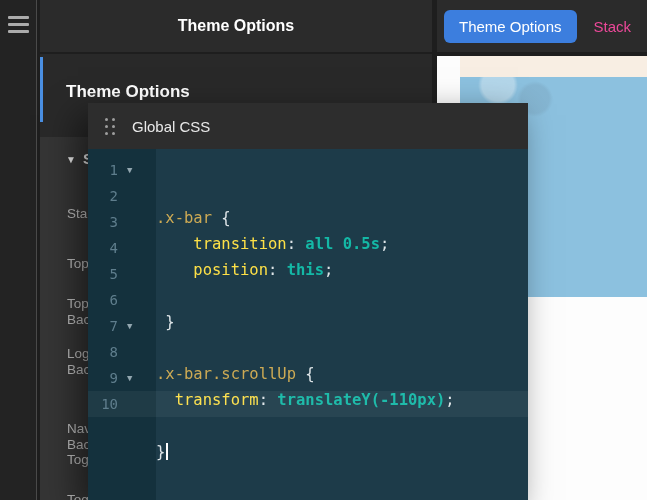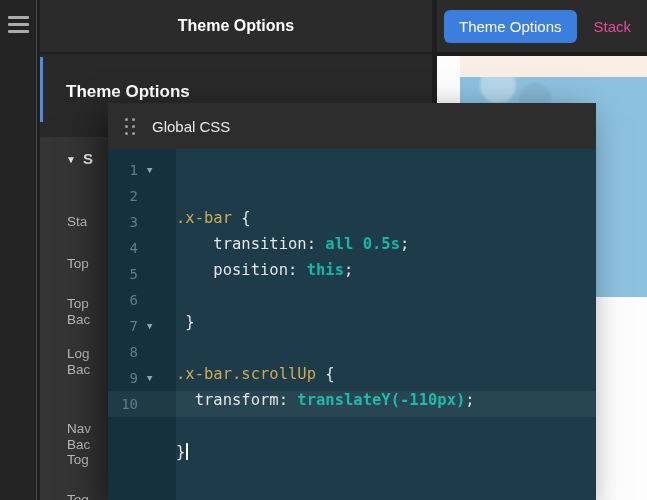--- a/index.html
+++ b/index.html
@@ -42,39 +42,39 @@
   .preview { position:absolute; left:437px; top:56px; width:210px; height:446px;
              background:#fdfdfd; }
   .preview-cream { position:absolute; left:23px; top:0; right:0; height:21px;
                    background:#f8eee3; }
   .preview-blue { position:absolute; left:23px; top:21px; right:0; height:220px;
                   background:
                     radial-gradient(circle at 38px 8px, rgba(255,255,255,0.35) 0 16px, rgba(255,255,255,0) 20px),
                     radial-gradient(circle at 75px 22px, rgba(120,160,185,0.35) 0 14px, rgba(120,160,185,0) 18px),
                     #8cc1df; }
   
-  .editor { position:absolute; left:108px; top:103px; width:488px; height:397px;
+  .editor { position:absolute; left:88px; top:103px; width:440px; height:397px;
             background:#1d3b49; box-shadow:-10px 12px 32px rgba(0,0,0,0.5); }
   .editor-header { height:46px; background:#2d2d2d; display:flex; align-items:center; }
   .drag-dots { display:grid; grid-template-columns:3px 3px; grid-auto-rows:3px;
                gap:4px; margin-left:17px; cursor:grab; }
   .drag-dots i { width:3px; height:3px; border-radius:50%; background:#9e9e9e; }
   .editor-title { margin-left:17px; color:#e9e9e9; font-size:15px; font-weight:500; }
   .code { position:absolute; left:0; right:0; top:46px; bottom:0; padding-top:8px;
           font-family:"DejaVu Sans Mono", monospace; font-size:15.5px;
           overflow:hidden; cursor:text; }
   .gutter-bg { position:absolute; left:0; top:46px; bottom:0; width:68px;
                background:#14313d; }
   .row { position:relative; display:flex; height:26px; line-height:26px; }
   .row.active { background:rgba(255,255,255,0.05); }
   .ln { flex:0 0 30px; text-align:right; color:#5f7e8d; font-size:14px; }
   .fold { flex:0 0 38px; padding-left:9px; font-size:9px; color:#93a7b0; cursor:pointer; }
   .src { white-space:pre; color:#dfe6e9;margin-top:48px; }
   .tk-sel { color:#cdaa54; }
-  .tk-prop { color:#e5e5e5; }
+  .tk-prop { color:#fde047; }
   .tk-val { color:#14b8a6;font-weight:bold; }
   .tk-pln { color:#dfe6e9; }
   .tk-com { color:#72888f; font-style:italic; }
   .caret { display:inline-block; width:2px; height:17px; background:#ffffff;
            vertical-align:-3px; margin-left:1px; }
 </style>
 </head>
 <body>
 
 <div class="rail">
@@ -96,21 +96,21 @@
 
 <div class="sidebar">
   <div class="sidebar-header">
     <div class="sidebar-accent"></div>
     <div class="sidebar-title">Theme Options</div>
   </div>
   <div class="section-header">
     <span class="arrow">▼</span><span>S</span>
   </div>
   <div id="side-items">
-      <div class="side-item" style="top: 160px;">Sta</div>
+      <div class="side-item" style="top: 152px;">Sta</div>
       <div class="side-item" style="top: 202px;">Top</div>
       <div class="side-item" style="top: 242px;">Top
 Bac</div>
       <div class="side-item" style="top: 292px;">Log
 Bac</div>
       <div class="side-item" style="top: 351px; margin-top: 16px;">Nav
 Bac</div>
       <div class="side-item" style="top: 398px;">Tog</div>
       <div class="side-item" style="top: 438px;">Tog</div>
     </div>

